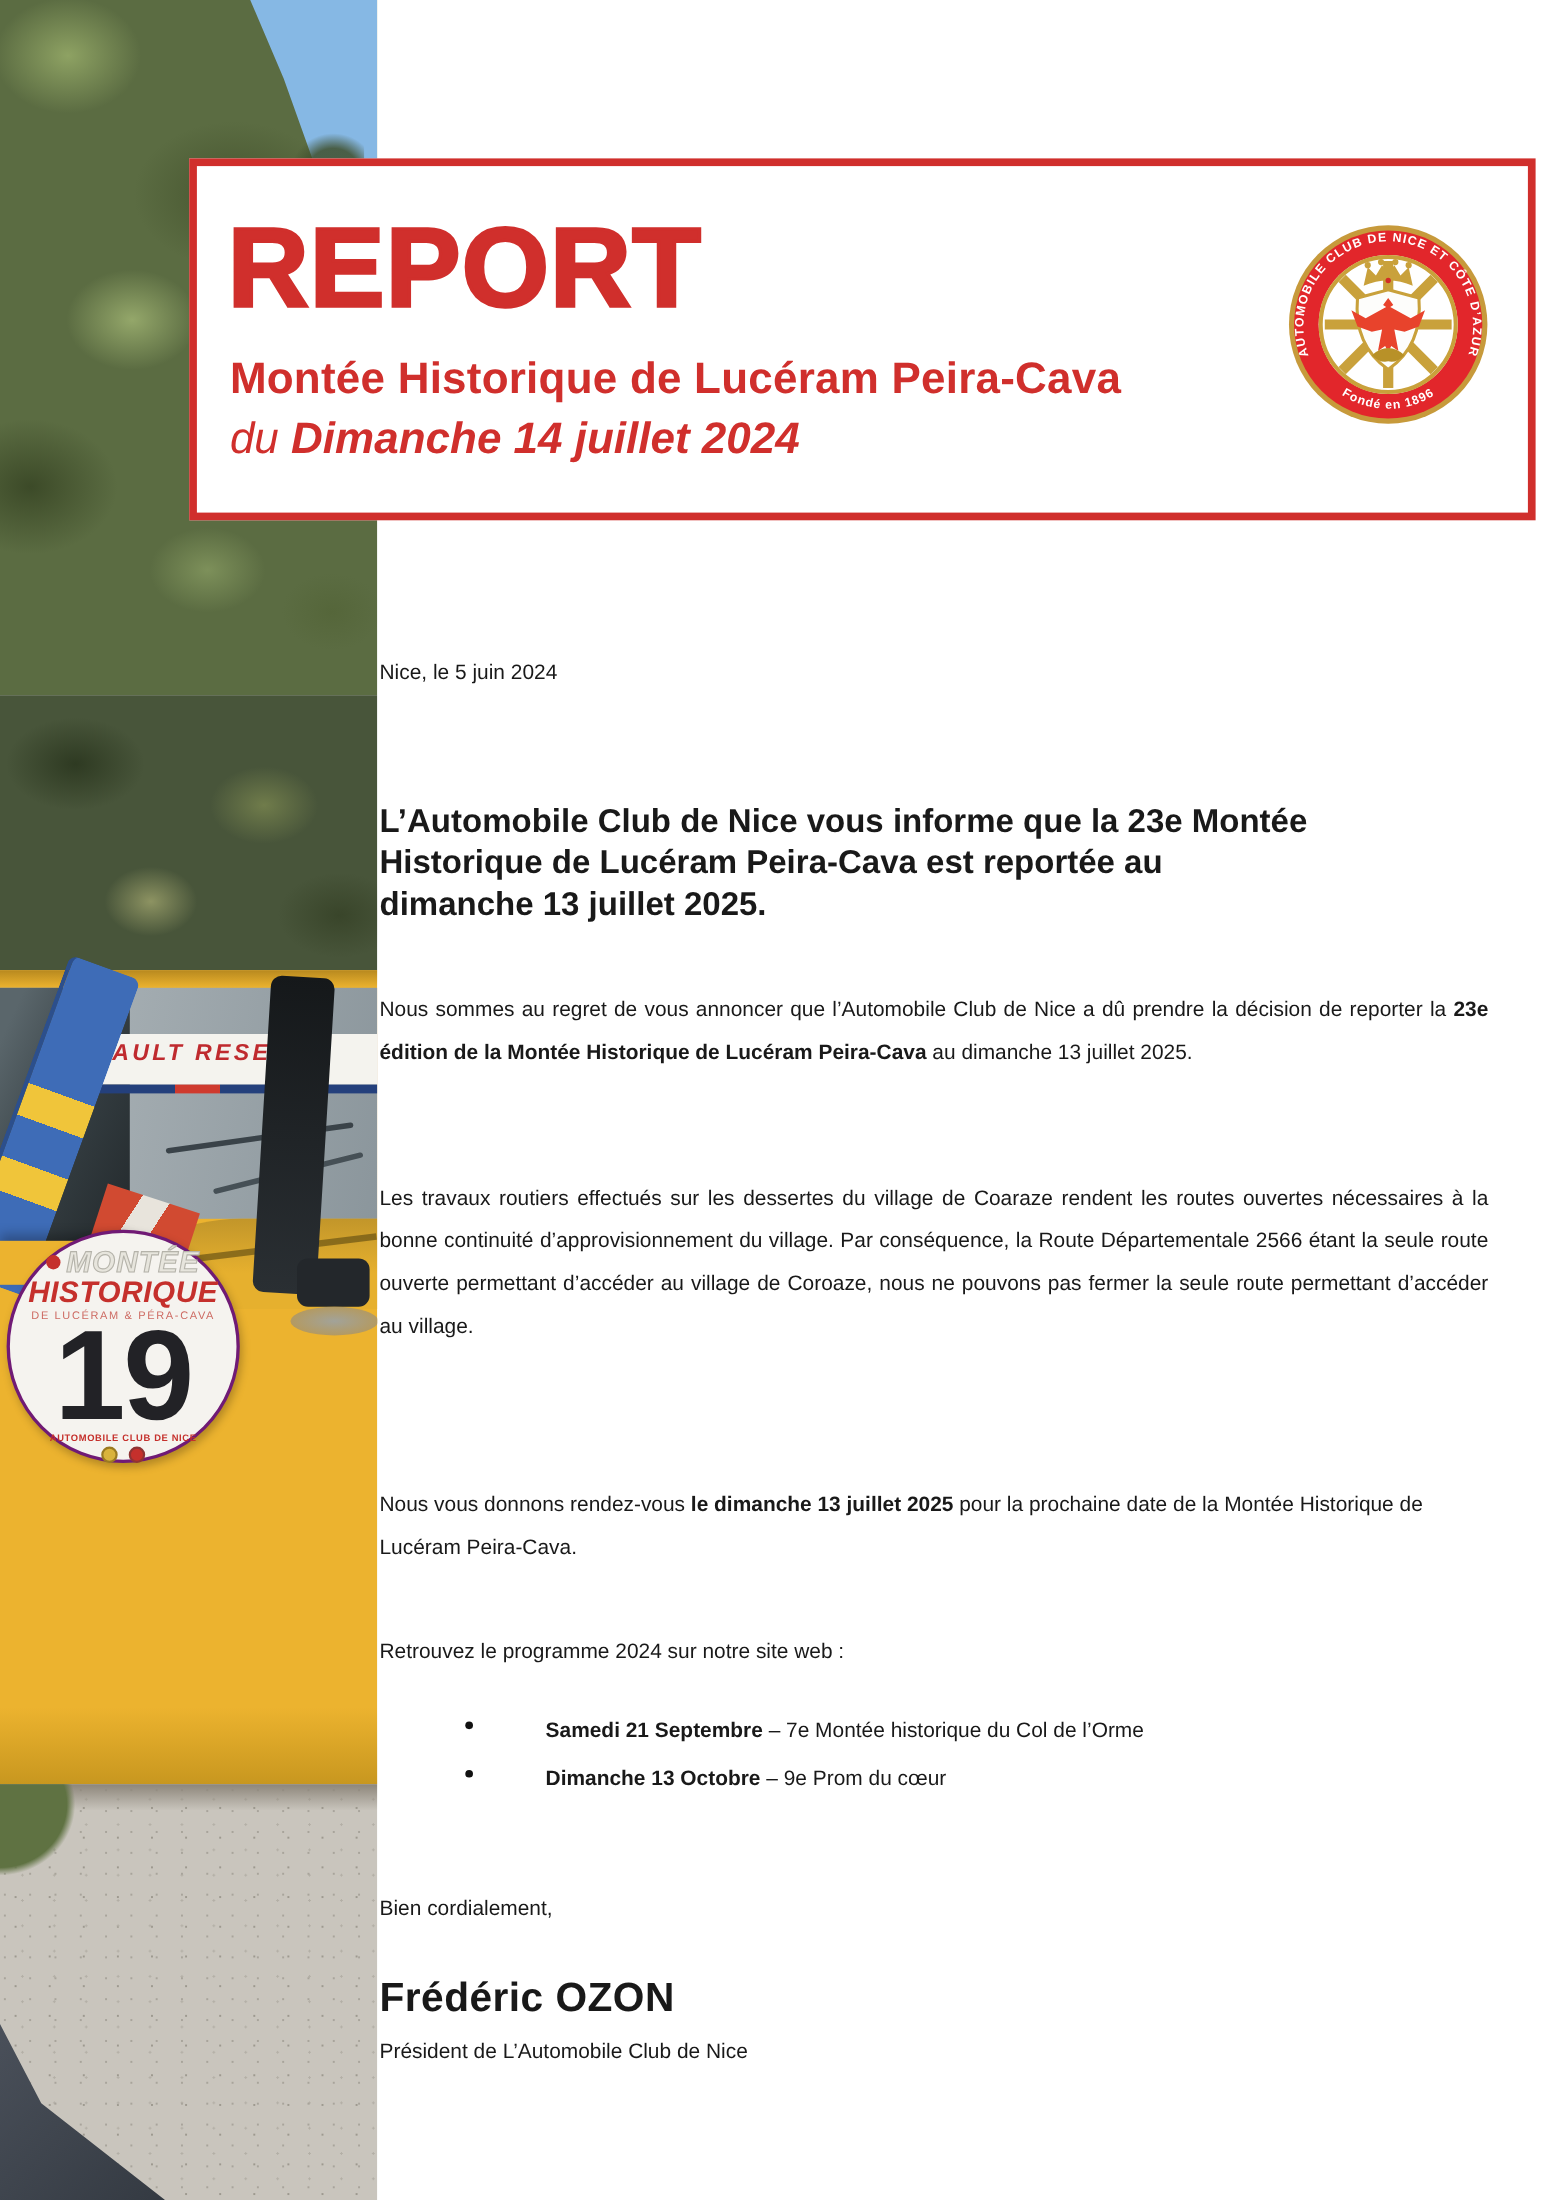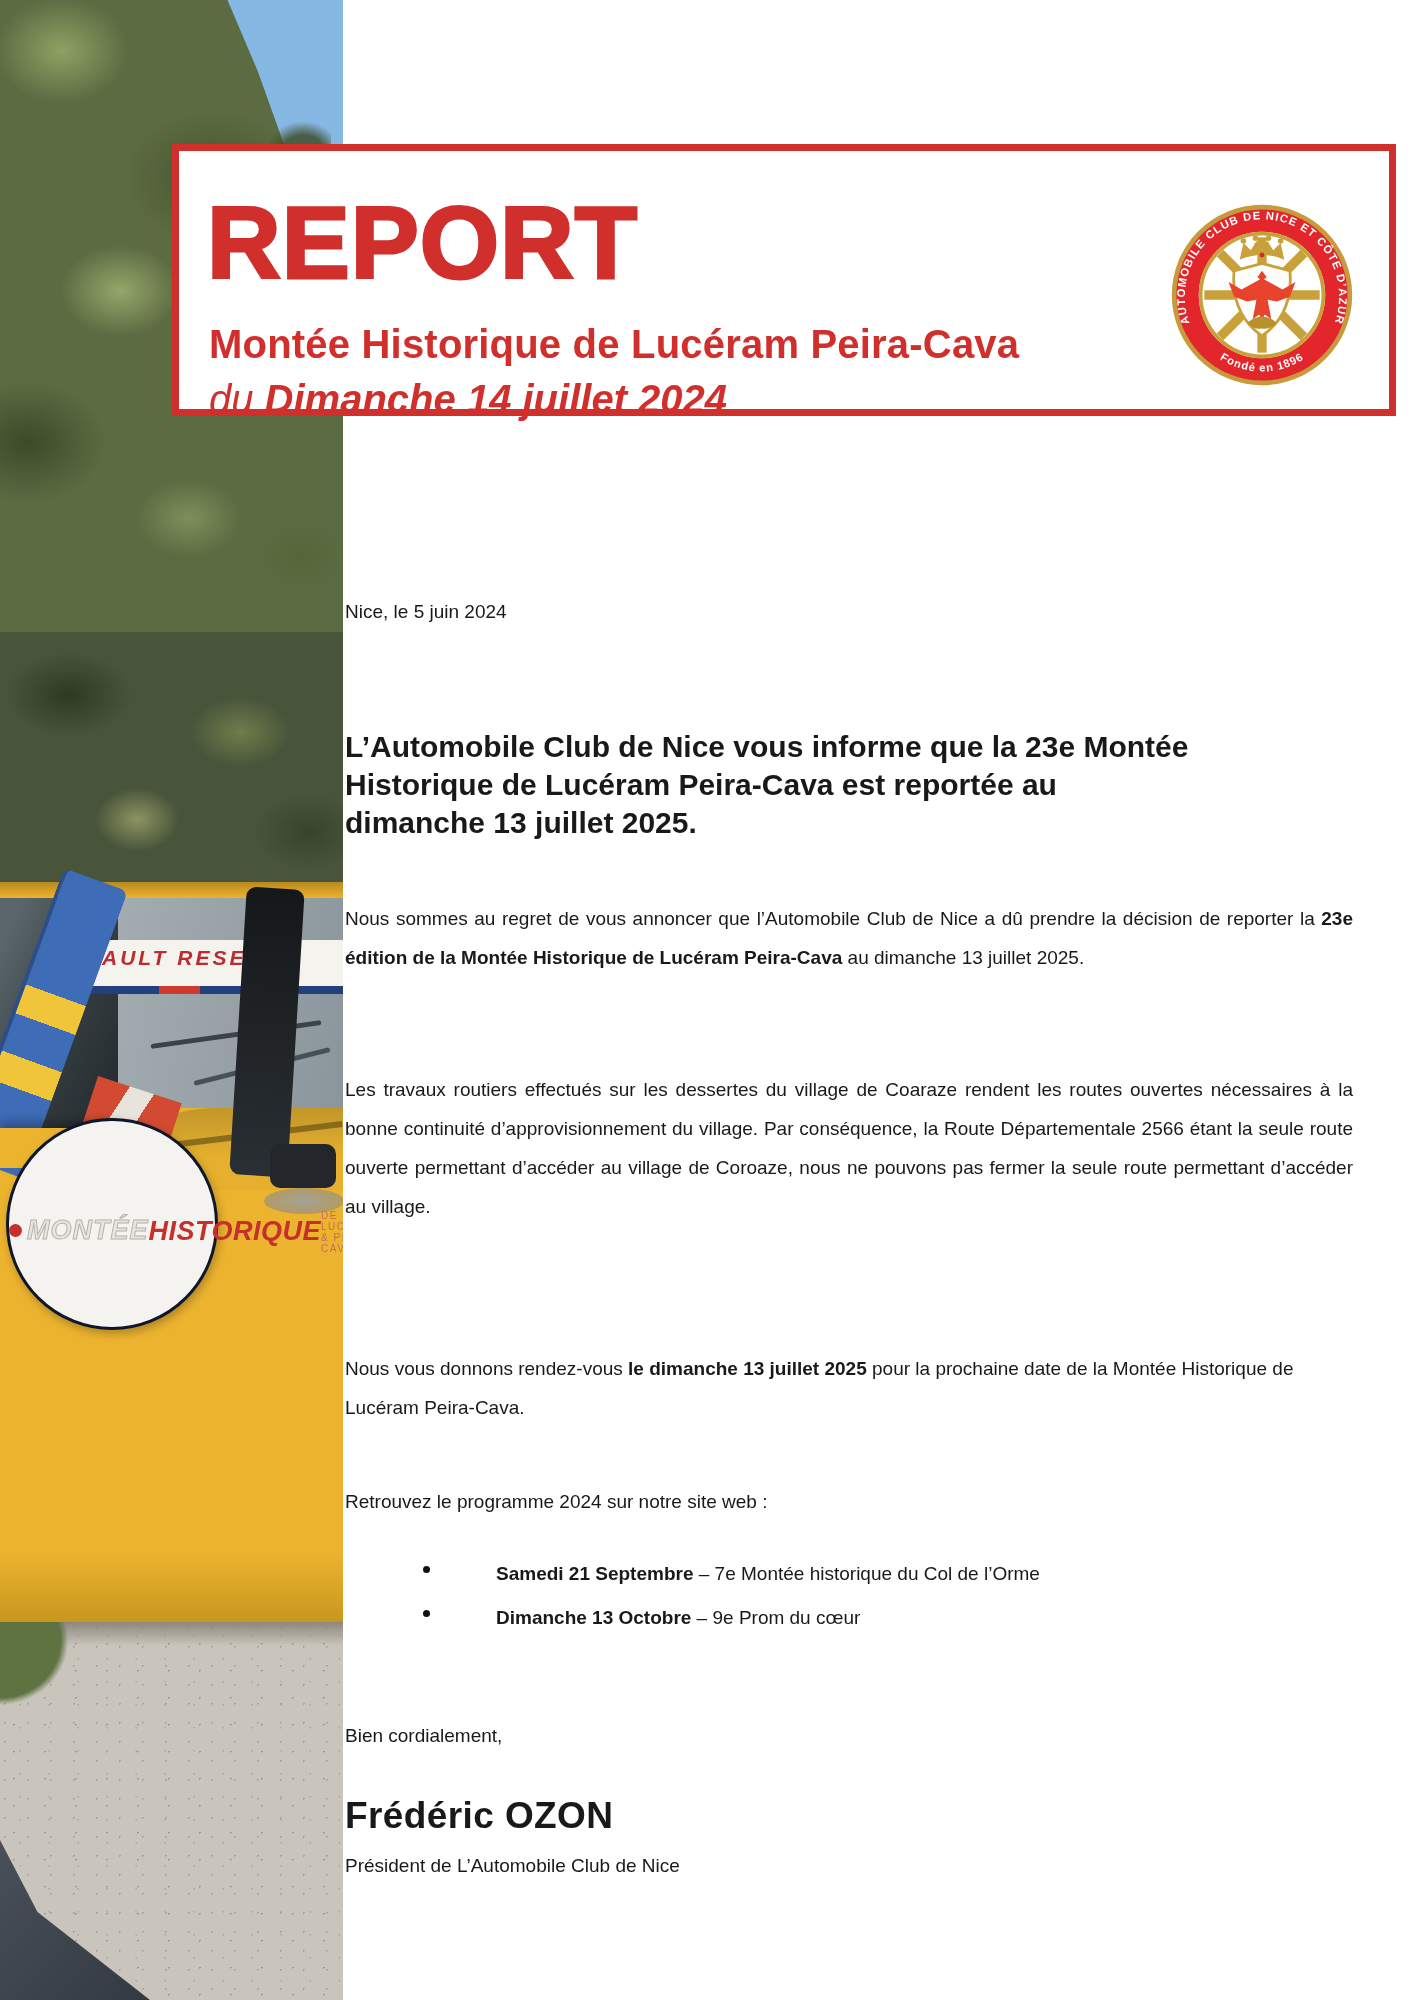--- a/index.html
+++ b/index.html
@@ -52,21 +52,21 @@
     background:linear-gradient(105deg,#d14a31 32%,#e8e4dc 32% 56%,#d14a31 56%);}
   .car-bpillar{position:absolute;left:238px;top:6px;width:58px;height:288px;transform:rotate(3.5deg);
     background:linear-gradient(180deg,#15181a,#2a2f33);border-radius:10px;}
   .car-handle{position:absolute;left:270px;top:262px;width:66px;height:44px;background:#23272b;border-radius:10px;}
   .car-handle-recess{position:absolute;left:264px;top:306px;width:80px;height:26px;border-radius:50%;
     background:radial-gradient(#9aa1a5,#b5934d);opacity:.9;}
   .car-doorshade{position:absolute;left:0;bottom:0;width:100%;height:70px;
     background:linear-gradient(rgba(200,151,31,0),#c8971f);}
 
   .rally-plate{position:absolute;left:6px;top:236px;width:212px;height:212px;border-radius:50%;
-    background:#f5f3ef;border:3px solid #0f172a;box-sizing:border-box;display:flex;
+    background:#f5f3ef;border:3px solid #701a75;box-sizing:border-box;display:flex;flex-direction:column;
     align-items:center;padding-top:13px;box-shadow:2px 4px 8px rgba(0,0,0,.25);}
   .plate-row1{display:flex;align-items:center;gap:5px;}
   .plate-badge{width:13px;height:13px;border-radius:50%;background:#c5302c;}
   .plate-montee{font-size:27px;font-weight:900;font-style:italic;color:#e7e5dd;-webkit-text-stroke:1px #b5b3aa;letter-spacing:1px;line-height:1;}
   .plate-historique{font-size:27px;font-weight:900;font-style:italic;color:#c5302c;letter-spacing:.5px;line-height:1;margin-top:1px;}
   .plate-sub{font-size:10px;font-weight:400;color:#cd6a62;letter-spacing:1.5px;margin-top:2px;}
   .plate-number{font-size:116px;font-weight:900;color:#222226;line-height:.84;letter-spacing:-2px;}
   .plate-footer{font-size:8.5px;font-weight:700;color:#c5302c;letter-spacing:.6px;margin-top:3px;}
   .plate-crests{display:flex;gap:10px;margin-top:3px;}
   .crest-gold{width:15px;height:15px;border-radius:50%;background:#d9b33c;border:2px solid #9a7a20;box-sizing:border-box;}
@@ -78,21 +78,21 @@
       radial-gradient(2px 2px at 70% 60%,#b3afa6 50%,transparent 51%),
       radial-gradient(2px 2px at 45% 80%,#9d998f 50%,transparent 51%);
     background-size:23px 19px,29px 23px,31px 27px;}
   .road-shadow{position:absolute;left:0;top:0;width:100%;height:24px;background:linear-gradient(#8d867a,rgba(141,134,122,0));}
   .road-grass{position:absolute;left:0;top:0;width:78px;height:92px;
     background:radial-gradient(ellipse at 0% 20%,#5f7242 55%,transparent 62%);}
   .road-asphalt{position:absolute;left:0;bottom:0;width:150px;height:160px;
     background:linear-gradient(135deg,#4a505a,#343a42);clip-path:polygon(0 0,25% 45%,100% 100%,0 100%);}
 
   
-  .report-box{position:absolute;left:172px;top:144px;width:1224px;height:272px;background:#ffffff;
+  .report-box{position:absolute;left:172px;top:144px;width:1224px;height:329px;background:#ffffff;
     border:7px solid #d02f2c;box-sizing:border-box;}
   .report-title{position:absolute;left:28px;top:41px;font-size:102px;font-weight:800;color:#d02f2c;
     line-height:1;letter-spacing:1px;-webkit-text-stroke:3px #d02f2c;}
   .report-sub{position:absolute;left:30px;top:171px;font-size:40px;font-weight:600;color:#d02f2c;letter-spacing:.2px;}
   .report-sub2{position:absolute;left:30px;top:226px;font-size:40px;font-weight:400;color:#d02f2c;font-style:italic;}
   .report-sub2 b{font-weight:700;}
 
   
   .club-logo{position:absolute;left:1169px;top:202px;width:186px;height:186px;}
 

